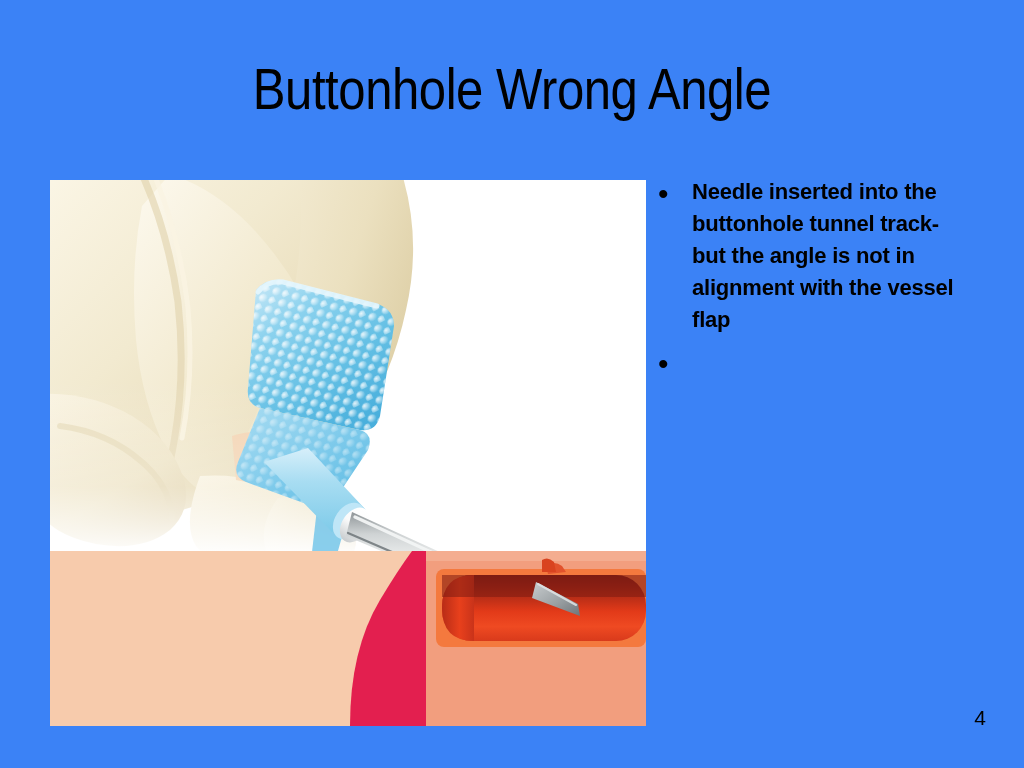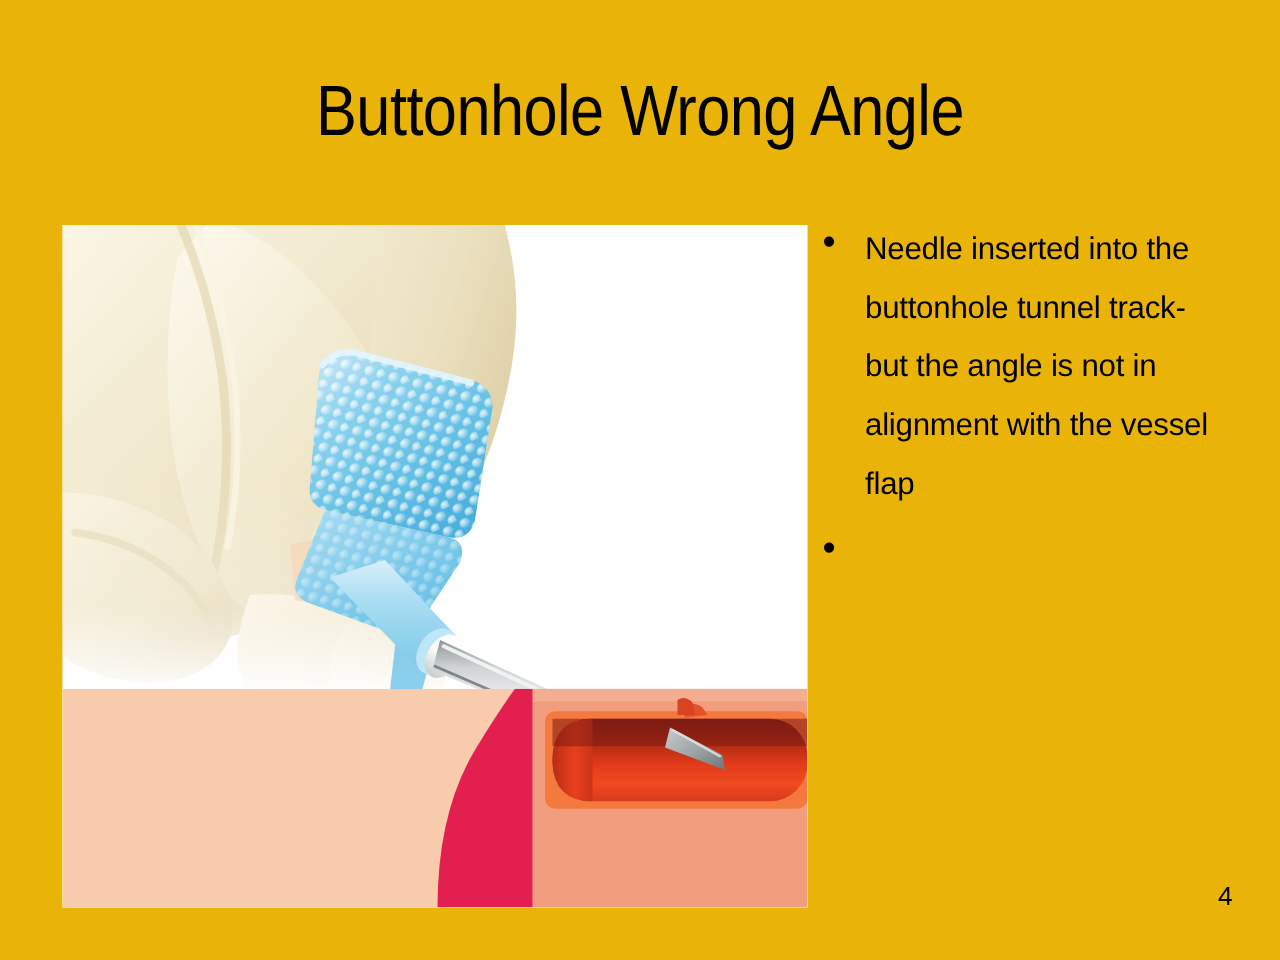--- a/index.html
+++ b/index.html
@@ -11,21 +11,21 @@
     width: 1024px;
     height: 768px;
     overflow: hidden;
     font-family: "Liberation Sans", sans-serif;
     position: relative;
   }
 
   .slide {
     position: absolute;
     inset: 0;
-    background: #eab308;
+    background: #3b82f6;
     padding-left: 30px;
   }
 
   
   .slide-title {
     position: absolute;
     left: 0;
     top: 56px;
     width: 1024px;
     text-align: center;
@@ -57,24 +57,24 @@
     width: 34px;
     font-size: 30px;
     line-height: 36px;
     color: #000000;
     text-align: left;
     padding-left: 3px;
   }
   .bullet-text {
     flex: 1 1 auto;
     font-family: "Liberation Sans", sans-serif;
-    font-size: 25px;
-    line-height: 47px;
+    font-size: 22px;
+    line-height: 32px;
     color: #000000;
-    font-weight: 400;
+    font-weight: 700;
     letter-spacing: -0.2px;
   }
 
   
   .page-number {
     position: absolute;
     right: 38px;
     bottom: 38px;
     font-family: "Liberation Sans", sans-serif;
     font-size: 21px;

